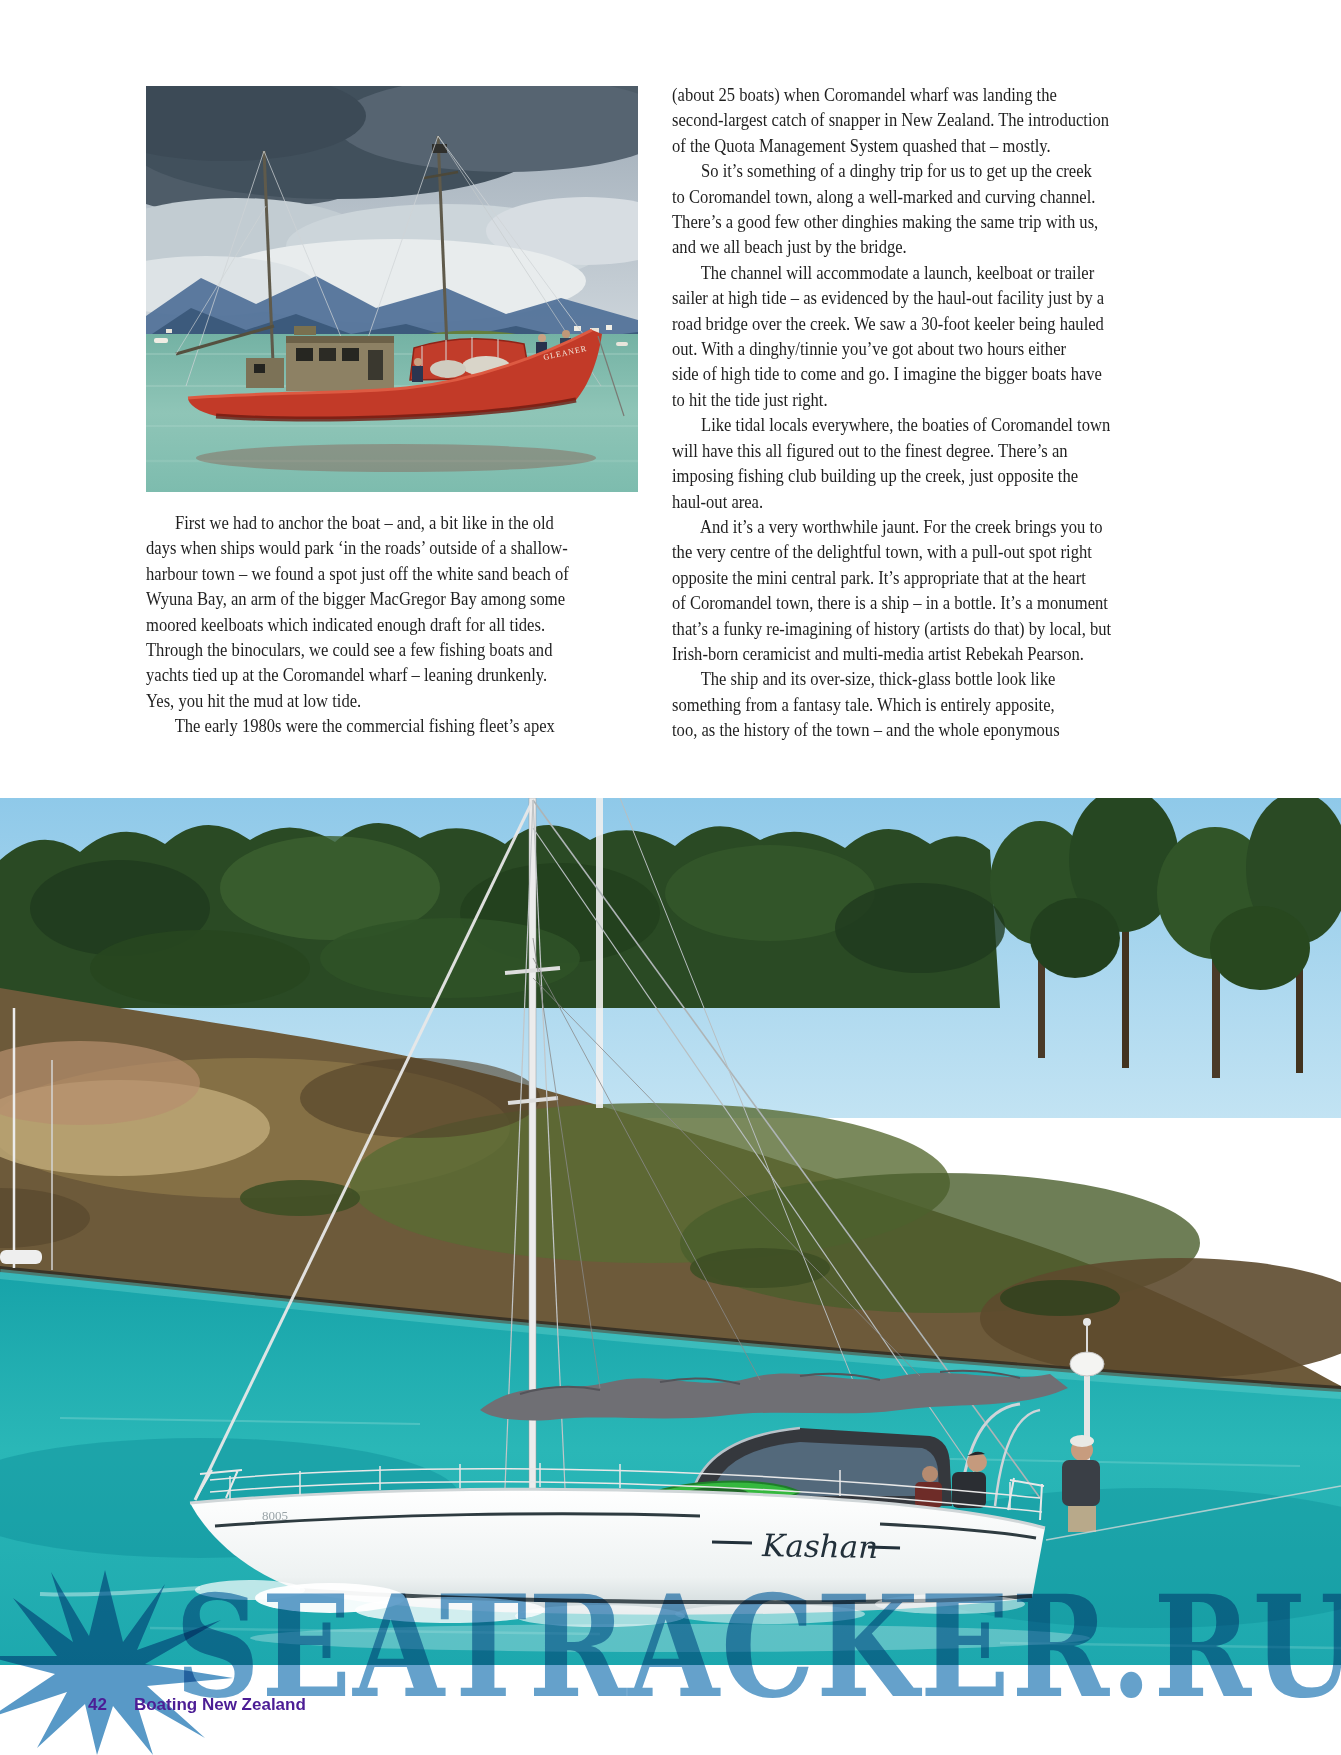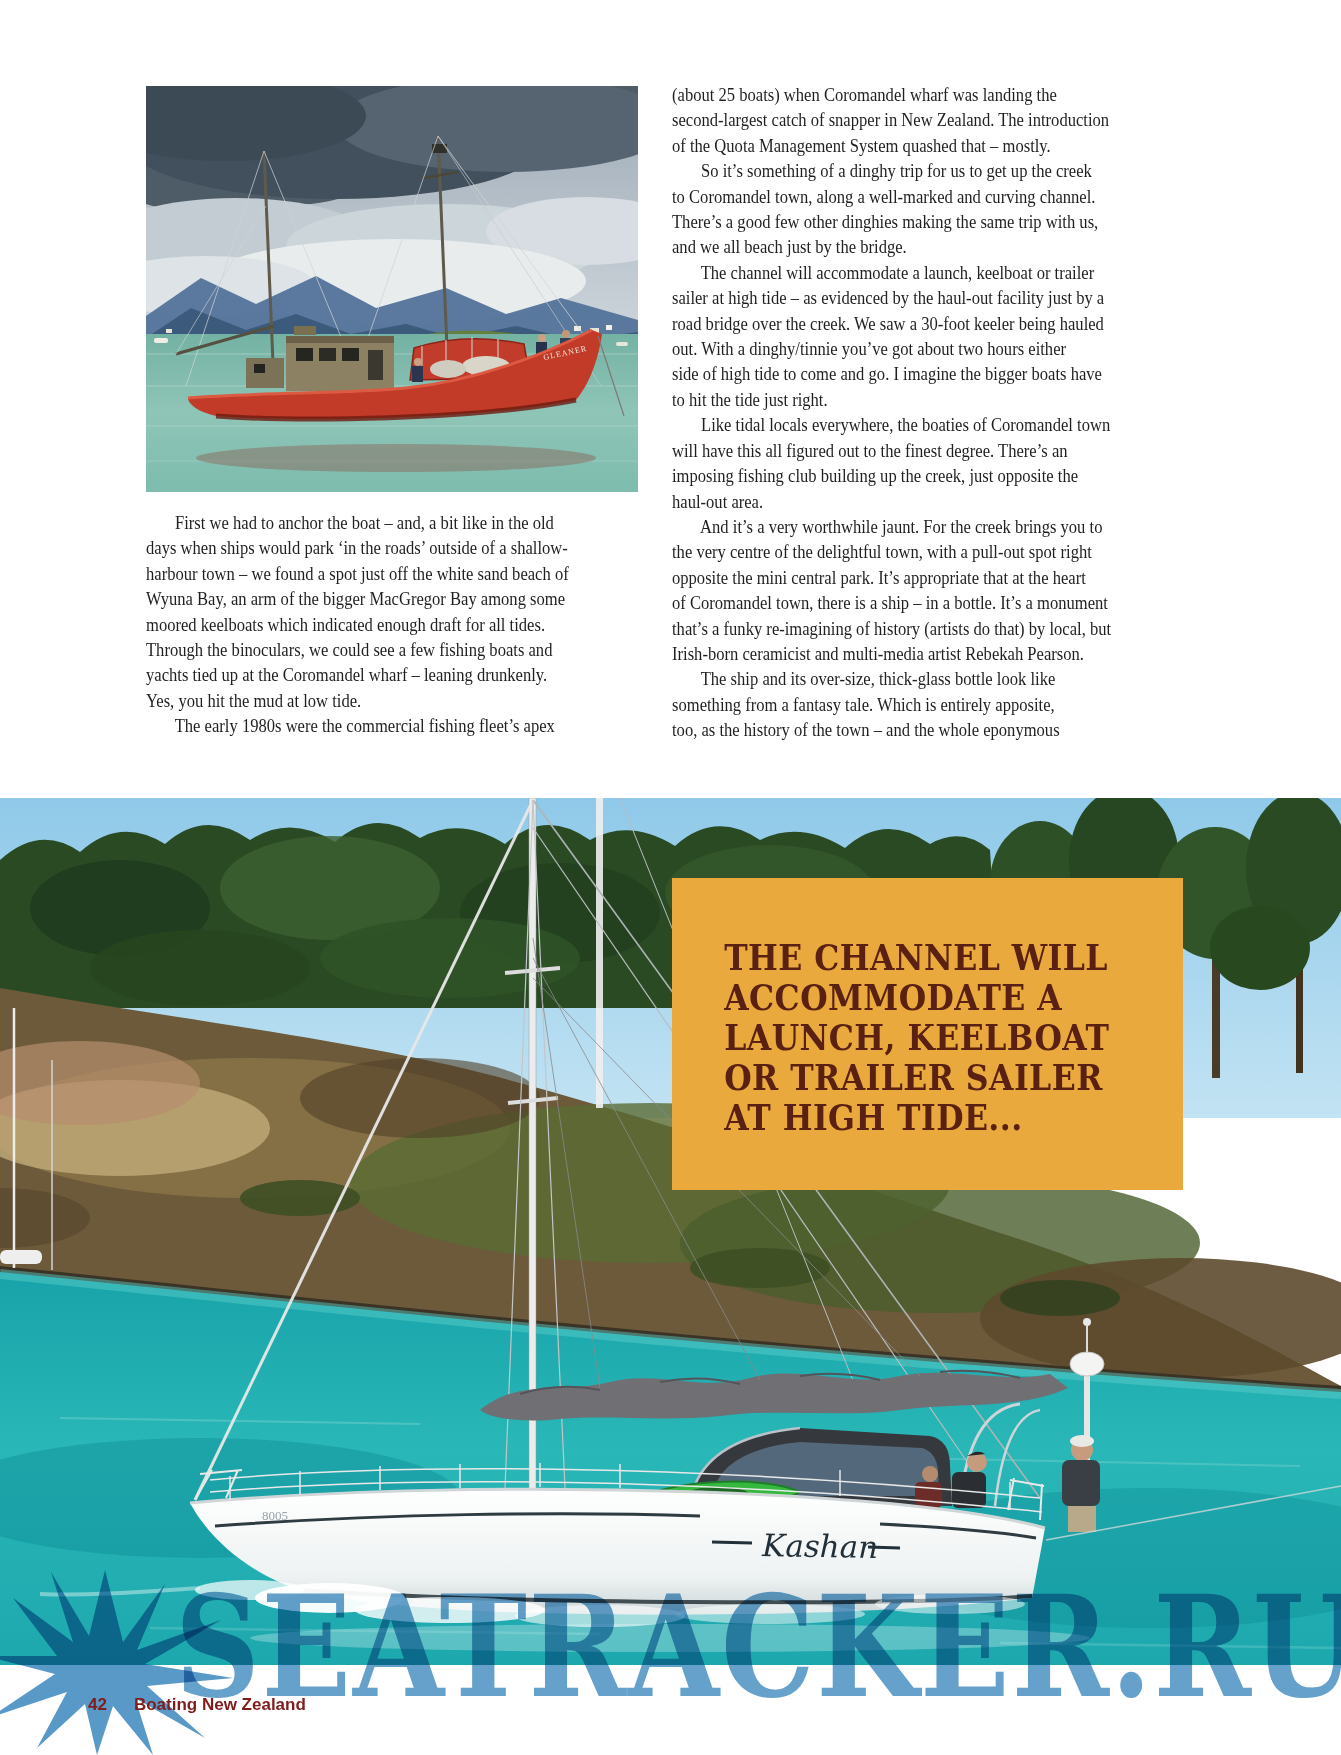--- a/index.html
+++ b/index.html
@@ -16,21 +16,21 @@
   .col-right{left:672px;top:82px;width:578px;}
   .quote-box{position:absolute;z-index:3;left:672px;top:878px;width:511px;height:312px;}
   .quote-lines{padding:60px 0 0 58px;font-family:"DejaVu Serif", serif;font-weight:bold;
        font-size:35px;line-height:40px;letter-spacing:0.5px;transform:scaleX(0.9);
        transform-origin:0 0;width:500px;}
   .watermark{position:absolute;z-index:5;left:175px;top:1577px;font-family:"DejaVu Serif", serif;
        font-weight:bold;font-size:140px;line-height:140px;letter-spacing:2px;white-space:nowrap;
        transform:scaleX(0.84);transform-origin:0 0;opacity:0.85;mix-blend-mode:multiply;}
   .starburst{position:absolute;z-index:4;left:-15px;top:1568px;mix-blend-mode:multiply;opacity:0.92;}
   .footer{position:absolute;z-index:6;left:88px;top:1695px;display:flex;gap:27px;
-       font-family:"Liberation Sans", sans-serif;font-weight:bold;font-size:17px;color:#7f1d1d;}
+       font-family:"Liberation Sans", sans-serif;font-weight:bold;font-size:17px;color:#4c1d95;}
 </style>
 </head>
 <body>
 
 <div class="page">
 
   <div class="photo photo1">
     <svg width="492" height="406" viewBox="0 0 492 406">
       <defs>
         <linearGradient id="p1sky" x1="0" y1="0" x2="0" y2="1">
@@ -280,29 +280,20 @@
       <ellipse cx="450" cy="812" rx="95" ry="13" fill="#ffffff" opacity="0.8"></ellipse>
       <ellipse cx="600" cy="818" rx="85" ry="11" fill="#ffffff" opacity="0.6"></ellipse>
       <ellipse cx="770" cy="816" rx="95" ry="10" fill="#ffffff" opacity="0.5"></ellipse>
       <ellipse cx="950" cy="806" rx="75" ry="10" fill="#ffffff" opacity="0.5"></ellipse>
       <ellipse cx="250" cy="792" rx="55" ry="10" fill="#ffffff" opacity="0.7"></ellipse>
       <path d="M200,790 C140,794 90,798 40,796" stroke="#ffffff" stroke-width="4" opacity="0.4" fill="none"></path>
       <ellipse cx="670" cy="840" rx="420" ry="14" fill="#ffffff" opacity="0.28"></ellipse>
     </svg>
   </div>
 
-  <div class="quote-box" style="background-color: rgb(233, 169, 61);">
-    <div class="quote-lines" style="color: rgb(90, 32, 18);">
-        <div>THE CHANNEL WILL</div>
-        <div>ACCOMMODATE A</div>
-        <div>LAUNCH, KEELBOAT</div>
-        <div>OR TRAILER SAILER</div>
-        <div>AT HIGH TIDE...</div>
-      </div>
-  </div>
 
   <div class="watermark" style="color: rgb(74, 144, 194);">SEATRACKER.RU</div>
   <svg class="starburst" width="250" height="187" viewBox="0 0 250 187">
     <polygon points="120,2 138,74 180,16 152,82 236,52 160,96 248,110 162,118 220,170 150,130 168,187 128,138 112,187 100,136 52,180 82,124 4,150 70,106 0,88 72,88 28,30 88,74 66,4 104,68" style="fill: rgb(74, 144, 194);"></polygon>
   </svg>
 
   <div class="footer">
     <span>42</span>
     <span>Boating New Zealand</span>
   </div>

